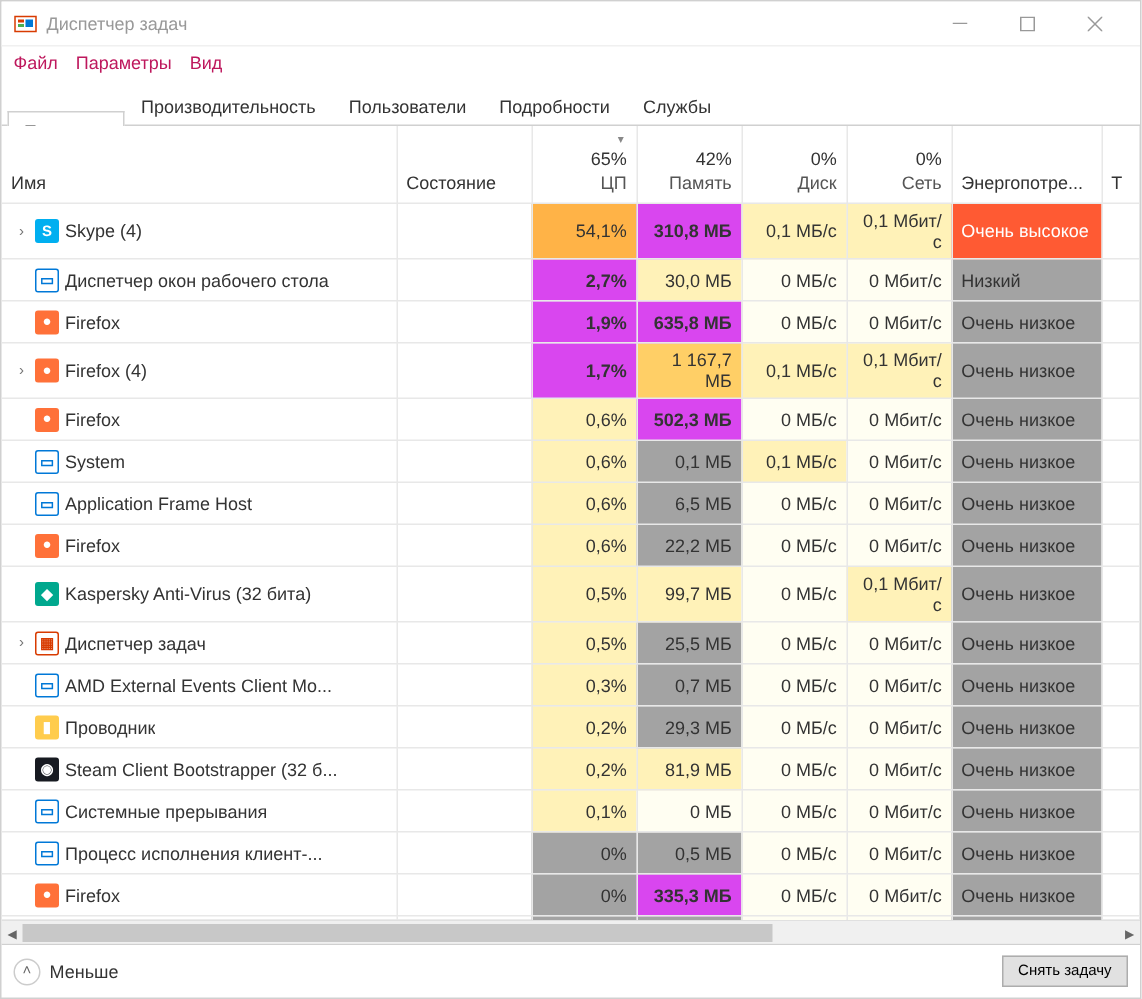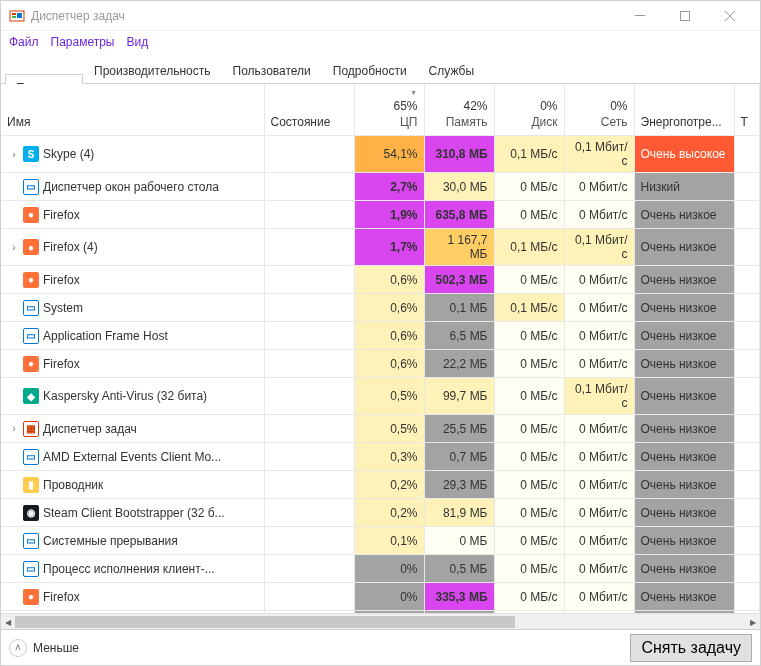--- a/index.html
+++ b/index.html
@@ -2,21 +2,21 @@
 <html><head>
 <meta charset="utf-8">
 <style>
 * { box-sizing: border-box; margin: 0; padding: 0; }
 body { font-family: "Segoe UI", Tahoma, sans-serif; font-size: 12px; color: #333; background: #fff; width: 761px; height: 666px; overflow: hidden; display: flex; flex-direction: column; border: 1px solid #d0d0d0; }
 .titlebar { display: flex; align-items: center; height: 30px; padding: 0 8px; background: #fff; border-bottom: 1px solid #f0f0f0; }
 .titlebar .app-icon { width: 16px; height: 16px; margin-right: 6px; }
 .titlebar .title { flex: 1; color: #999; font-size: 12px; }
 .titlebar .winbtn { width: 45px; height: 30px; display: flex; align-items: center; justify-content: center; color: #999; }
 .menubar { display: flex; padding: 2px 8px; height: 22px; align-items: center; gap: 12px; }
-.menubar span { color: #6d28d9; cursor: default; }
+.menubar span { color: #be185d; cursor: default; }
 .tabs { display: flex; border-bottom: 1px solid #d0d0d0; padding: 0 4px; margin-top: 4px; }
 .tab { padding: 6px 10px 5px 10px; border: 1px solid transparent; border-bottom: none; font-size: 12px; color: #333; cursor: default; }
 .tab.active { border-color: #d0d0d0; background: #fff; position: relative; top: 17px; }
 .table-wrap { flex: 1; overflow: auto; position: relative; }
 table { border-collapse: collapse; width: 100%; table-layout: fixed; }
 th, td { border-right: 1px solid #e8e8e8; border-bottom: 1px solid #e8e8e8; padding: 4px 6px; font-size: 12px; height: 28px; vertical-align: middle; }
 th { background: #fff; font-weight: normal; text-align: left; vertical-align: bottom; height: 44px; padding-bottom: 6px; }
 .col-name { width: 263px; }
 .col-status { width: 90px; }
 .col-cpu, .col-mem, .col-disk, .col-net { width: 70px; text-align: right; }
@@ -32,21 +32,21 @@
 td.num { text-align: right; }
 .heat0 { background: #fffef2; }
 .heat1 { background: #a3a3a3; }
 .heat2 { background: #fff2b8; }
 .heat3 { background: #d946ef; font-weight: bold; }
 .heat4 { background: #ffcf66; }
 .heat5 { background: #ffb347; }
 .heat-red { background: #ff5a33; color: #fff; }
 .footer { display: flex; align-items: center; border-top: 1px solid #d0d0d0; height: 36px; padding: 0 8px; gap: 6px; }
 .footer .spacer { flex: 1; }
-.footer button { padding: 4px 10px; background: #e1e1e1; border: 1px solid #adadad; font-size: 16px; }
+.footer button { padding: 4px 10px; background: #e1e1e1; border: 1px solid #adadad; font-size: 10px; }
 .collapse-toggle { width: 18px; height: 18px; border: 1px solid #ccc; border-radius: 50%; display: flex; align-items: center; justify-content: center; font-size: 10px; color: #666; }
 .sort-ind { font-size: 8px; color: #888; display: inline-block; margin-right: 2px; }
 .hscroll { height: 16px; background: #f0f0f0; border-top: 1px solid #e0e0e0; position: relative; }
 .hscroll .thumb { position: absolute; left: 14px; top: 2px; height: 12px; width: 500px; background: #c8c8c8; }
 .hscroll .arr { position: absolute; top: 0; width: 14px; height: 16px; display: flex; align-items: center; justify-content: center; font-size: 8px; color: #666; }
 .hscroll .arr.l { left: 0; }
 .hscroll .arr.r { right: 0; }
 </style>
 </head>
 <body>

